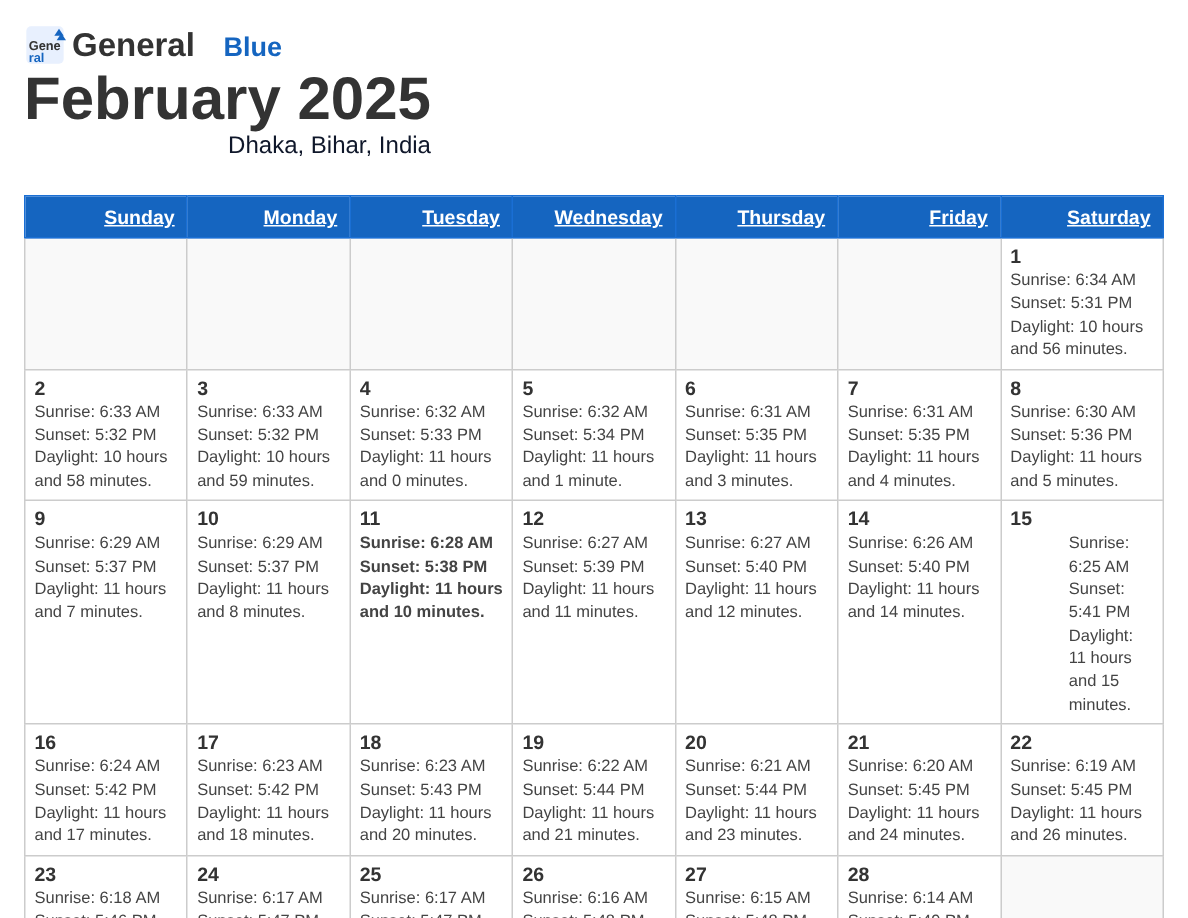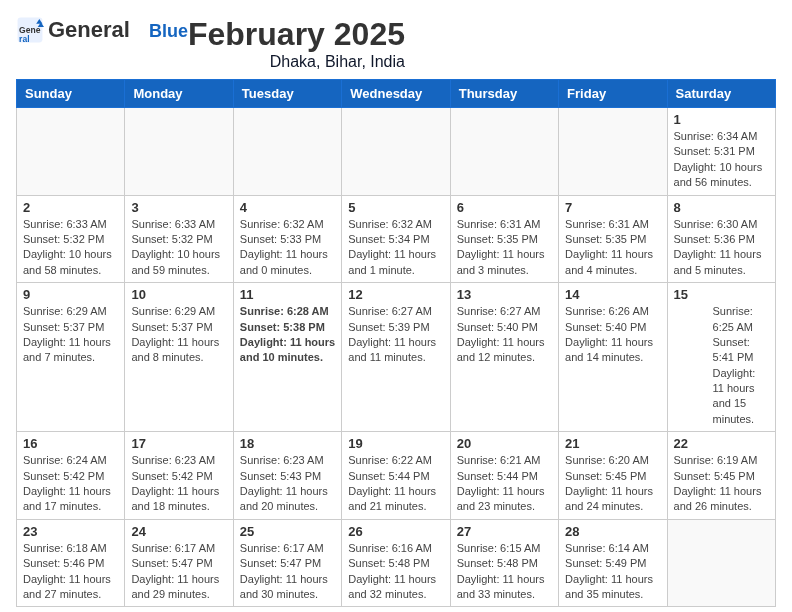--- a/index.html
+++ b/index.html
@@ -5,58 +5,60 @@
     * { box-sizing: border-box; margin: 0; padding: 0; }
     body {
       font-family: Arial, sans-serif;
       background: #fff;
       width: 792px;
       min-height: 612px;
       padding: 16px;
     }
     .header-area {
       display: flex;
-      justify-content: flex-start;
+      justify-content: center;
       align-items: flex-start;
-      margin-bottom: 8px;
+      margin-bottom: 23px;
+      flex-direction: column;
     }
     .logo {
       display: flex;
       align-items: center;
       gap: 4px;
     }
     .logo-icon {
       width: 28px;
       height: 28px;
     }
     .title-area {
       text-align: right;
     }
     .month-year {
-      font-size: 32px;
+      font-size: 40px;
       font-weight: bold;
       color: #333;
     }
     .location {
       font-size: 16px;
       color: #0f172a;
     }
     .calendar {
       width: 100%;
       border-collapse: collapse;
       border: 1px solid #ccc;
     }
     .calendar th {
       background-color: #1565c0;
       color: #fff;
       font-size: 13px;
       font-weight: bold;
       padding: 6px 8px;
-      text-align: left;
+      text-align: right;
       border: 1px solid #1a6fd4;
+      text-decoration: underline;
     }
     .calendar td {
       border: 1px solid #ccc;
       vertical-align: top;
       padding: 4px 6px;
       width: 108px;
       height: 80px;
       font-size: 11px;
       color: #333;
       background: #fff;

